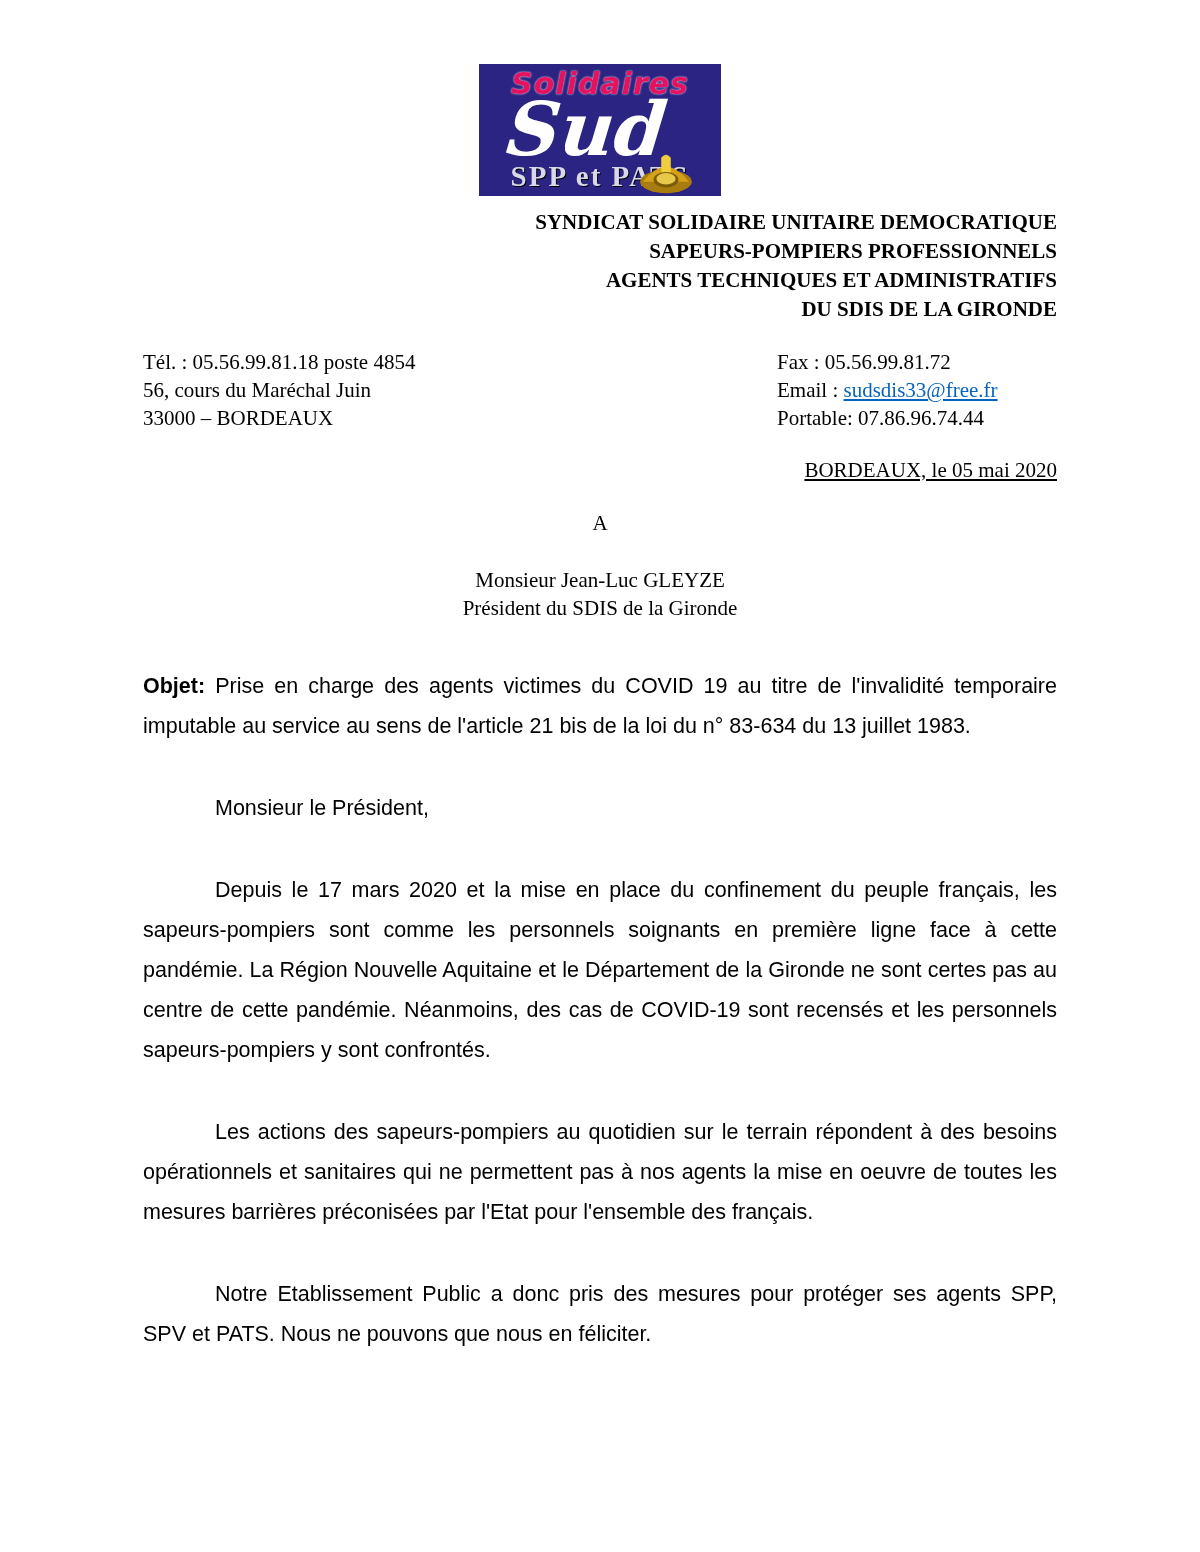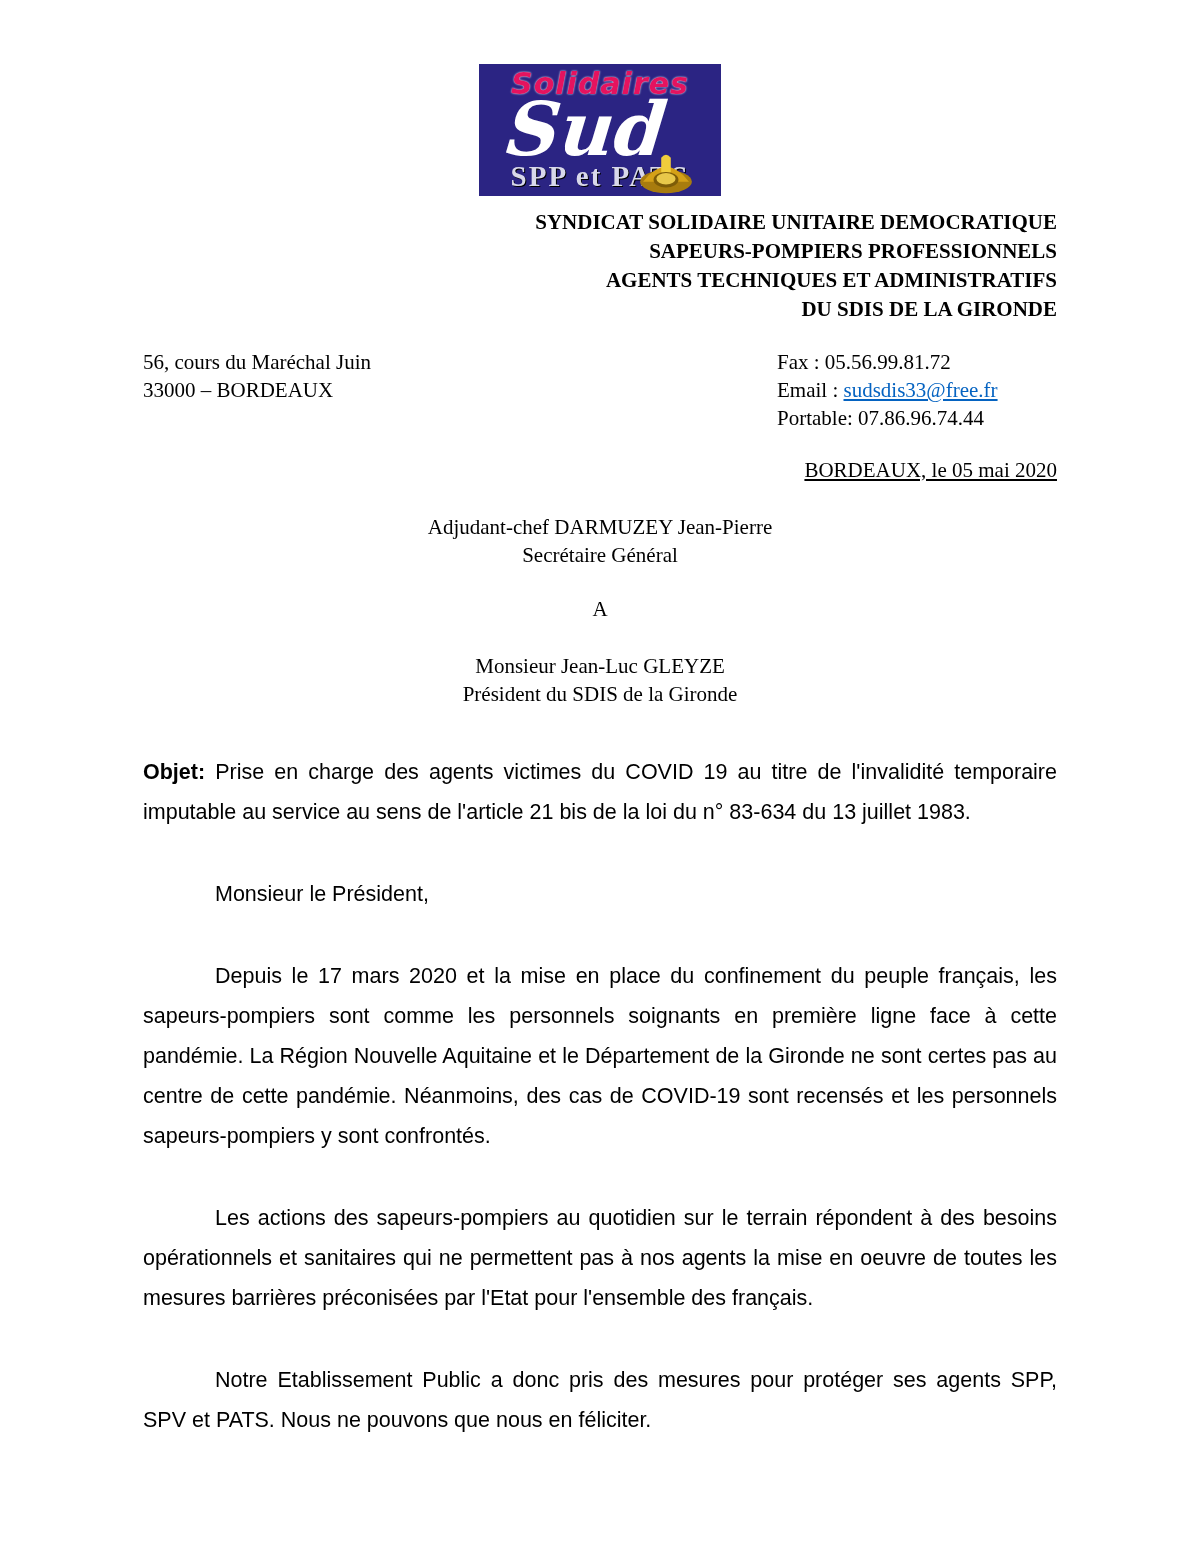--- a/index.html
+++ b/index.html
@@ -140,37 +140,34 @@
 
   <div class="org-lines">
     <div>SYNDICAT SOLIDAIRE UNITAIRE DEMOCRATIQUE</div>
     <div>SAPEURS-POMPIERS PROFESSIONNELS</div>
     <div>AGENTS TECHNIQUES ET ADMINISTRATIFS</div>
     <div>DU SDIS DE LA GIRONDE</div>
   </div>
 
   <div class="contact">
     <div class="contact-col-left">
+      <div>Tél. : 05.56.99.81.18 poste 4854</div>
       <div>56, cours du Maréchal Juin</div>
       <div>33000 – BORDEAUX</div>
     </div>
     <div class="contact-col-right">
       <div>Fax : 05.56.99.81.72</div>
       <div><span>Email : </span><a class="email-link">sudsdis33@free.fr</a></div>
       <div>Portable: 07.86.96.74.44</div>
     </div>
   </div>
 
   <div class="dateline">BORDEAUX, le 05 mai 2020</div>
 
   <div class="addressing">
-    <div class="from-block">
-      <div>Adjudant-chef DARMUZEY Jean-Pierre</div>
-      <div>Secrétaire Général</div>
-    </div>
     <div class="sep-a">A</div>
     <div class="to-block">
       <div>Monsieur Jean-Luc GLEYZE</div>
       <div>Président du SDIS de la Gironde</div>
     </div>
   </div>
 
   <div class="letter-body">
     <p class="objet"><span class="objet-label">Objet:</span><span> Prise en charge des agents victimes du COVID 19 au titre de l'invalidité temporaire imputable au service au sens de l'article 21 bis de la loi du n° 83-634 du 13 juillet 1983.</span></p>
     <p class="indented">Monsieur le Président,</p>

